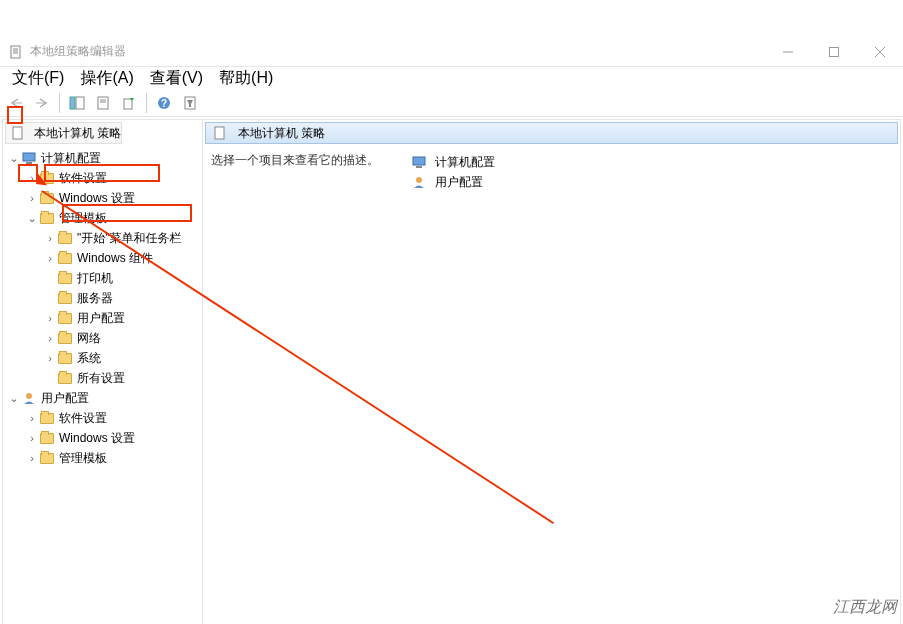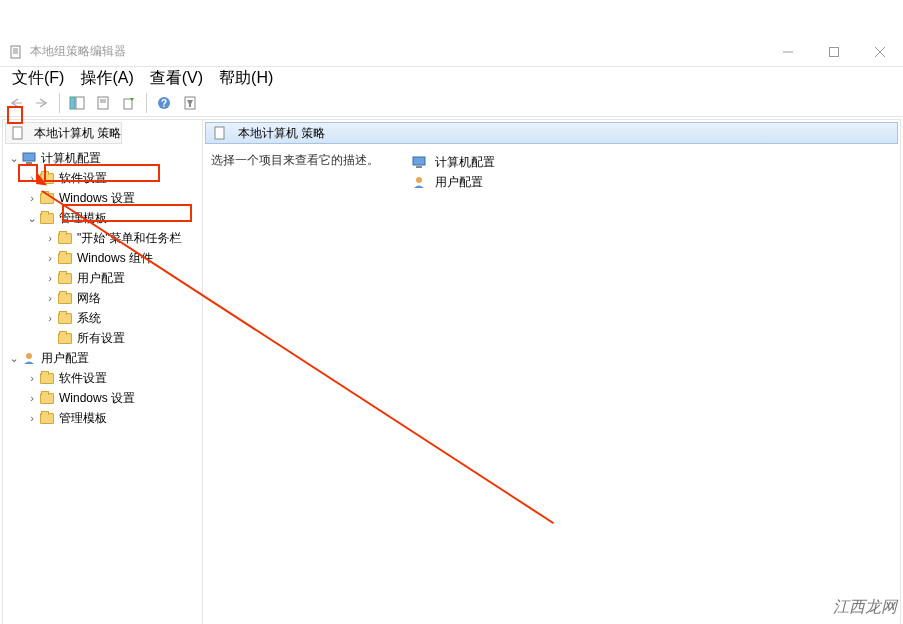--- a/index.html
+++ b/index.html
@@ -194,20 +194,34 @@
           <span class="tree-label">"开始"菜单和任务栏</span>
         </div>
       <div class="tree-row" style="padding-left:40px">
           <span class="tree-toggle">›</span>
           <span class="tree-icon">
             <span class="folder-icon"></span>
           </span>
           <span class="tree-label">Windows 组件</span>
         </div>
       <div class="tree-row" style="padding-left:40px">
+          <span class="tree-toggle"></span>
+          <span class="tree-icon">
+            <span class="folder-icon"></span>
+          </span>
+          <span class="tree-label">打印机</span>
+        </div>
+      <div class="tree-row" style="padding-left:40px">
+          <span class="tree-toggle"></span>
+          <span class="tree-icon">
+            <span class="folder-icon"></span>
+          </span>
+          <span class="tree-label">服务器</span>
+        </div>
+      <div class="tree-row" style="padding-left:40px">
           <span class="tree-toggle">›</span>
           <span class="tree-icon">
             <span class="folder-icon"></span>
           </span>
           <span class="tree-label">用户配置</span>
         </div>
       <div class="tree-row" style="padding-left:40px">
           <span class="tree-toggle">›</span>
           <span class="tree-icon">
             <span class="folder-icon"></span>

